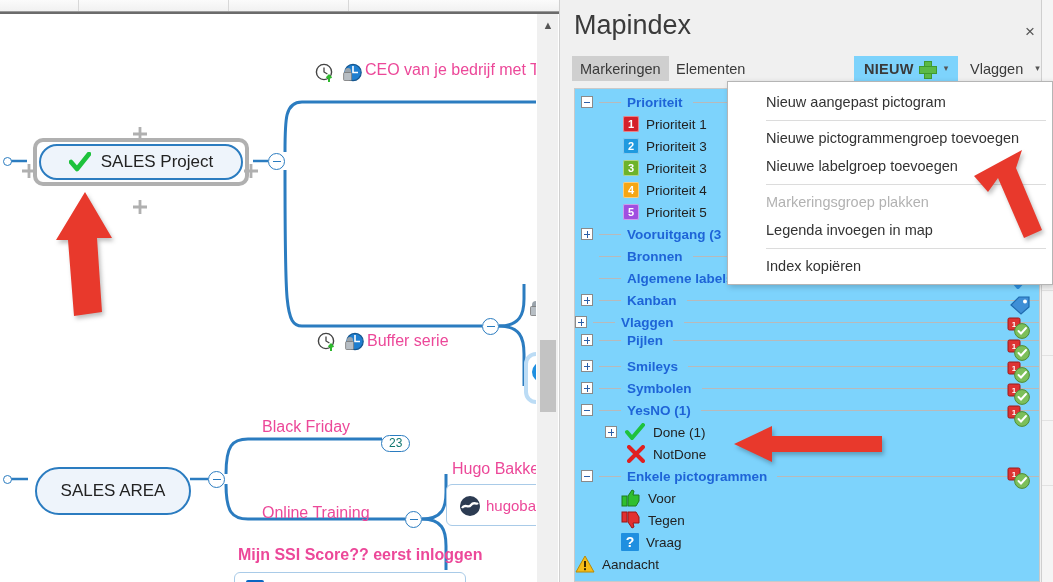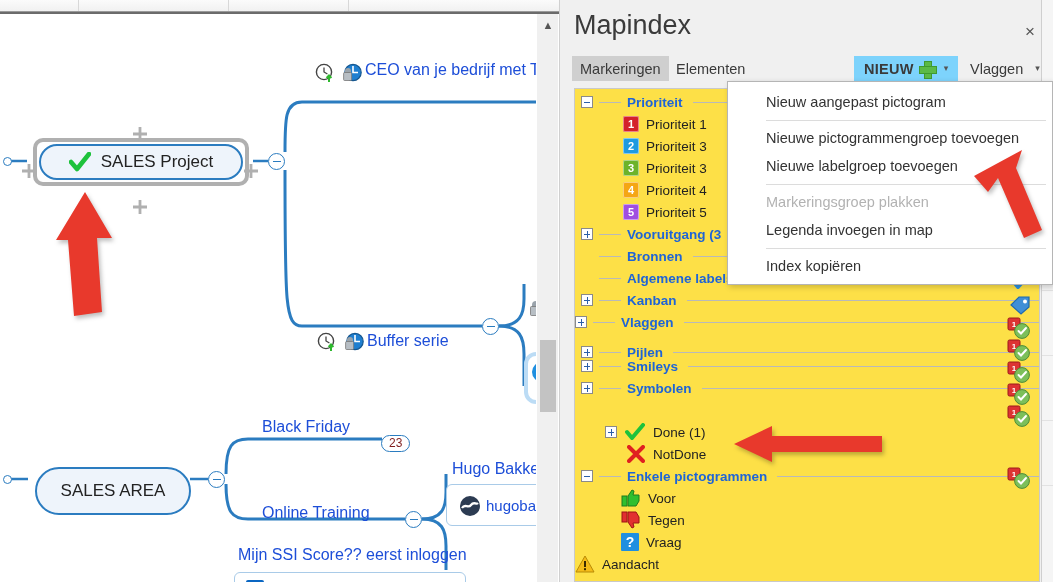--- a/index.html
+++ b/index.html
@@ -51,39 +51,39 @@
     border-radius: 10px;
     background: transparent;
   }
   .handle {
     position: absolute; width: 14px; height: 14px; background: #b0b0b0;
     clip-path: polygon(40% 0,60% 0,60% 40%,100% 40%,100% 60%,60% 60%,60% 100%,40% 100%,40% 60%,0 60%,0 40%,40% 40%);
   }
 
   .map-label {
     position: absolute;
-    font-size: 16px; color: #1d4ed8; white-space: nowrap;
+    font-size: 16px; color: #ec4899; white-space: nowrap;
   }
   .map-label.sm { font-size: 15px; }
 
   .collapse-btn {
     position: absolute; width: 17px; height: 17px; border-radius: 50%;
     border: 1.6px solid #2b7cc0; background: #fff;
     display: flex; align-items: center; justify-content: center;
   }
   .collapse-btn::before {
     content: ''; width: 8px; height: 1.6px; background: #2b7cc0;
   }
   .endcap {
     position: absolute; width: 9px; height: 9px; border-radius: 50%;
     border: 1.6px solid #2b7cc0; background: #fff;
   }
   .pill-badge {
     position: absolute; border: 1.4px solid #2b7cc0; border-radius: 10px;
-    background: #fff; color: #7f1d1d; font-size: 12px;
+    background: #fff; color: #0f766e; font-size: 12px;
     padding: 1px 7px 2px; line-height: 1;
   }
   .subbox {
     position: absolute; border: 1.5px solid #a9cbe8; border-radius: 6px;
     background: #fff;
   }
   .subbox-sel {
     position: absolute; border: 4px solid #bcdcf5; border-radius: 12px;
     background: transparent;
   }
@@ -158,21 +158,21 @@
   .btn-view {
     position: absolute; top: 0; height: 25px;
     display: flex; align-items: center; padding: 0 4px 0 10px; gap: 8px;
   }
   .btn-view .lbl { font-size: 14.5px; color: #3a3a3a; }
 
   
   .tree-wrap {
     position: absolute; left: 14px; top: 88px;
     width: 466px; height: 494px;
-    background: #fde047;
+    background: #7dd3fc;
     border: 1px solid #c9c9c9;
     overflow: hidden;
   }
   .trow {
     position: absolute; left: 0; height: 22px; width: 100%;
     display: flex; align-items: center;
     font-size: 13.5px; color: #222;
     white-space: nowrap;
   }
   .grp-label {
@@ -354,21 +354,21 @@
     <div class="map-label sm" style="left:486px; top:483px;">
       <span>hugobak</span>
     </div>
 
     <div class="node" style="left:35px; top:453px; width:156px; height:48px; border-radius:24px;">
       <span>SALES AREA</span>
     </div>
     <div class="endcap" style="left:3px; top:461px;"></div>
     <div class="collapse-btn" style="left:208px; top:457px;"></div>
 
-    <div class="map-label" style="left:238px; top:532px;">
+    <div class="map-label" style="left:238px; top:532px;font-weight:bold;">
       <span>Mijn SSI Score??  eerst inloggen</span>
     </div>
     <div class="subbox" style="left:234px; top:558px; width:232px; height:42px;"></div>
     <div class="ic" style="left:246px; top:566px; width:18px; height:18px; background:#0a66c2; border-radius:2px; color:#fff; font-size:12px; font-weight:bold; text-align:center; line-height:18px; font-family:'Liberation Sans',sans-serif;">in</div>
 
     <svg class="red-arrow" style="left:54px; top:176px;" width="62" height="126" viewBox="0 0 62 126">
       <path d="M31,2 L58,48 L43,48 L48,122 L20,126 L14,50 L2,50 Z" fill="#e8392c"></path>
     </svg>
   </div>
 
@@ -455,39 +455,45 @@
         <span class="grp-line" style="width:22px;"></span>
         <span class="grp-label">Kanban</span>
         <span class="grp-line" style="flex:1 1 auto; margin-left:4px;"></span>
       </div>
       <div class="trow" style="top:222px; padding-left:0; gap:6px;">
         <span class="exp plus"></span>
         <span class="grp-line" style="width:22px;"></span>
         <span class="grp-label">Vlaggen</span>
         <span class="grp-line" style="flex:1 1 auto; margin-left:4px;"></span>
       </div>
-      <div class="trow" style="top:252px; padding-left:6px; gap:6px;">
+      <div class="trow" style="top:240px; padding-left:6px; gap:6px;">
         <span class="exp plus"></span>
         <span class="grp-line" style="width:22px;"></span>
         <span class="grp-label">Pijlen</span>
         <span class="grp-line" style="flex:1 1 auto; margin-left:4px;"></span>
       </div>
       <div class="trow" style="top:266px; padding-left:6px; gap:6px;">
         <span class="exp plus"></span>
         <span class="grp-line" style="width:22px;"></span>
         <span class="grp-label">Smileys</span>
         <span class="grp-line" style="flex:1 1 auto; margin-left:4px;"></span>
       </div>
       <div class="trow" style="top:288px; padding-left:6px; gap:6px;">
         <span class="exp plus"></span>
         <span class="grp-line" style="width:22px;"></span>
         <span class="grp-label">Symbolen</span>
         <span class="grp-line" style="flex:1 1 auto; margin-left:4px;"></span>
       </div>
 
+      <div class="trow" style="top:310px; padding-left:6px; gap:6px;">
+        <span class="exp"></span>
+        <span class="grp-line" style="width:22px;"></span>
+        <span class="grp-label">YesNO (1)</span>
+        <span class="grp-line" style="flex:1 1 auto; margin-left:4px;"></span>
+      </div>
       <div class="trow" style="top:332px; padding-left:30px; gap:8px;">
         <span class="exp plus"></span>
         <svg width="20" height="18" viewBox="0 0 20 18">
           <path d="M2,9 L7,15 L18,2" stroke="#1ec23c" stroke-width="4" fill="none" stroke-linecap="round" stroke-linejoin="round"></path>
         </svg>
         <span>Done (1)</span>
       </div>
       <div class="trow" style="top:354px; padding-left:52px; gap:8px;">
         <svg width="18" height="18" viewBox="0 0 18 18">
           <path d="M2,2 L16,16 M16,2 L2,16" stroke="#e02020" stroke-width="4" stroke-linecap="round"></path>

